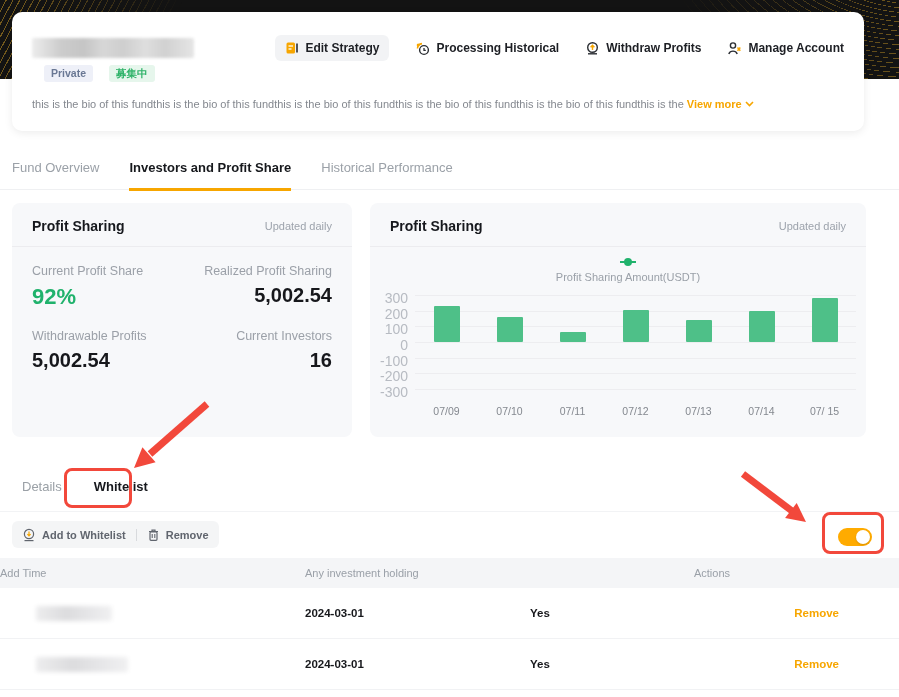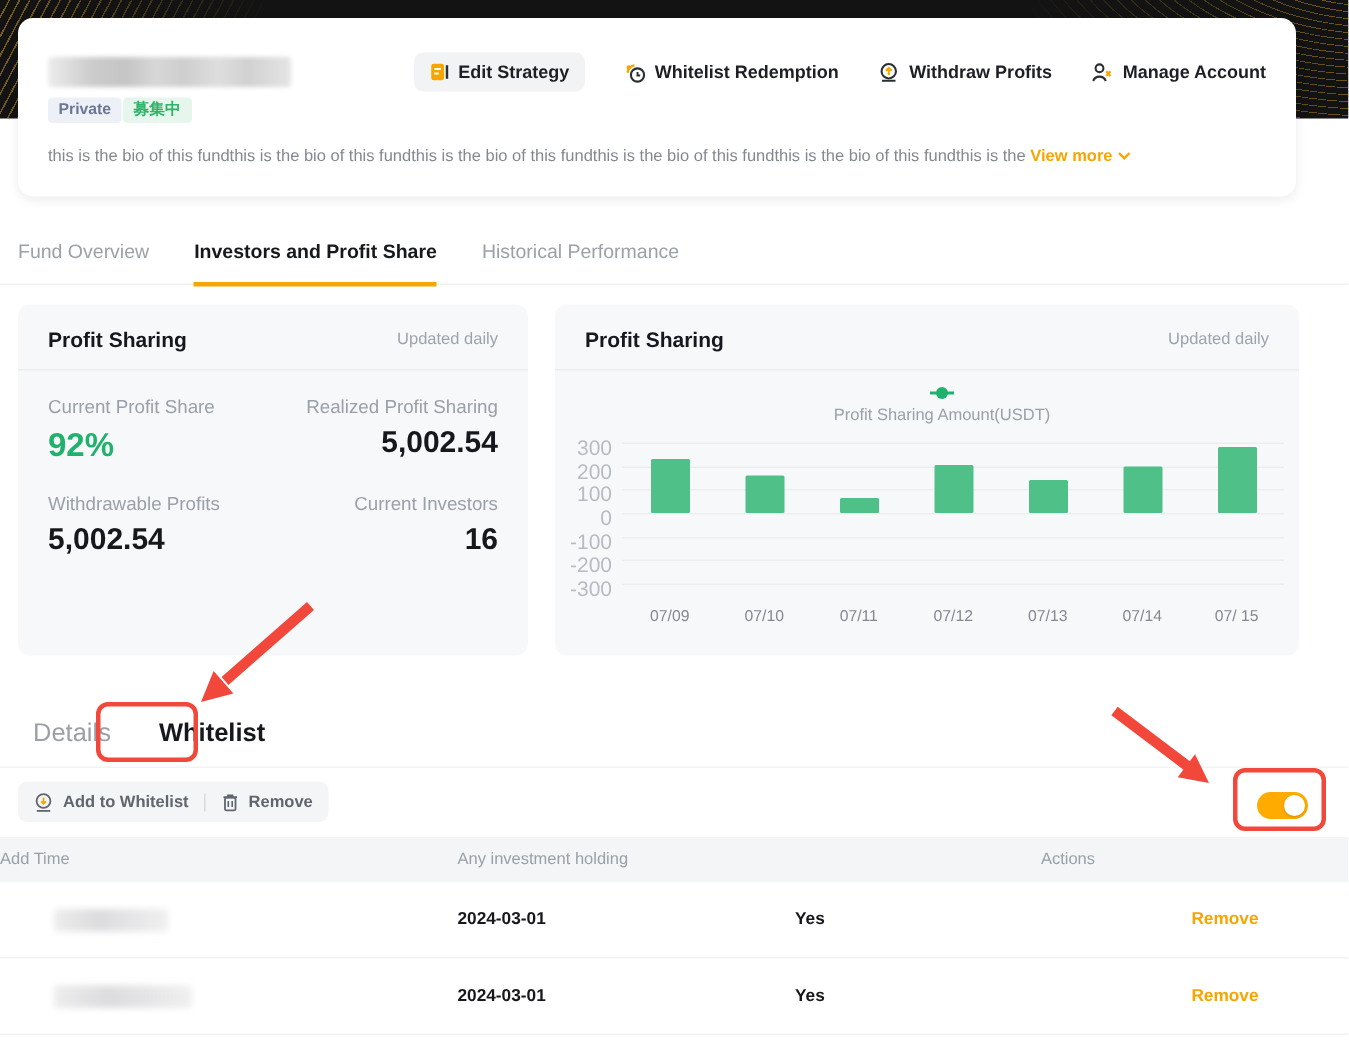--- a/index.html
+++ b/index.html
@@ -16,21 +16,21 @@
   .gold-right { position:absolute; right:0; top:0; width:270px; height:79px;
     background:repeating-radial-gradient(ellipse 420px 240px at 108% -70%, rgba(206,156,38,.5) 0 1px, transparent 1px 8px);
     -webkit-mask:linear-gradient(262deg,#000 0%,transparent 78%); mask:linear-gradient(262deg,#000 0%,transparent 78%); }
 
   
   .hero-card { position:absolute; left:12px; top:12px; width:852px; height:119px;
     background:#fff; border-radius:10px; box-shadow:0 2px 8px rgba(0,0,0,.08); }
   .fund-name-blur { position:absolute; left:20px; top:26px; width:162px; height:20px; border-radius:2px;
     background:linear-gradient(90deg,#ececec,#cccccc 18%,#c5c5c5 32%,#d7d7d7 44%,#cecece 56%,#dedede 70%,#d1d1d1 82%,#e5e5e5);
     filter:blur(1.5px); }
-  .badges { position:absolute; left:20px; top:53px; display:flex; gap:1px; }
+  .badges { position:absolute; left:32px; top:53px; display:flex; gap:16px; }
   .badge { font-size:10.5px; line-height:1; padding:3px 7px; border-radius:3px; font-weight:600; }
   .badge-private { background:#eef0f8; color:#6a7894; }
   .badge-recruiting { background:#e6f6ec; color:#2fb369; }
   .bio-row { position:absolute; left:20px; top:86px; font-size:11px; color:#84888f; white-space:nowrap; display:flex; align-items:center; }
   .view-more { color:#f7a600; font-weight:700; margin-left:3px; cursor:pointer; display:flex; align-items:center; gap:3px; }
   .hero-actions { position:absolute; right:20px; top:23px; display:flex; align-items:center; gap:26px; }
   .hero-btn { display:flex; align-items:center; gap:6px; font-size:12px; font-weight:600; color:#1d1f24; cursor:pointer; white-space:nowrap; }
   .hero-btn.pill { background:#f2f3f5; border-radius:6px; padding:6px 10px; }
 
   
@@ -56,21 +56,21 @@
   .legend { display:flex; align-items:center; gap:8px; margin:14px 0 0 20px; font-size:11px; color:#9aa0a8;flex-direction:column; }
   .legend-marker { width:16px; height:2px; background:#20b26c; position:relative; }
   .legend-marker::after { content:''; position:absolute; left:4px; top:-3px; width:8px; height:8px; border-radius:50%; background:#20b26c; }
   .chart { position:absolute; left:0; top:82px; width:496px; height:152px; }
   .ytick { position:absolute; width:38px; text-align:right; font-size:14px; color:#b7bbc2; }
   .gridline { position:absolute; height:1px; background:#ededf0; }
   .bar { position:absolute; border-radius:1px; }
   .xlabel { position:absolute; width:64px; text-align:center; font-size:10.5px; color:#84888f; }
 
   
-  .section-tabs { position:absolute; left:22px; top:479px; display:flex; gap:32px; font-size:17px; color:#9aa0a6; }
+  .section-tabs { position:absolute; left:22px; top:479px; display:flex; gap:32px; font-size:13px; color:#9aa0a6; }
   .section-tab { cursor:pointer; }
   .section-tab.active { color:#16181d; font-weight:700; }
   .section-divider { position:absolute; left:0; top:511px; width:899px; height:1px; background:#f2f3f5; }
 
   .toolbar { position:absolute; left:12px; top:521px; height:27px; display:inline-flex; align-items:center;
     background:#f4f5f6; border-radius:6px; padding:0 10px; font-size:11px; color:#60656e; font-weight:600; }
   .tool-btn { display:flex; align-items:center; gap:6px; cursor:pointer; }
   .tool-sep { width:1px; height:12px; background:#d8dadd; margin:0 10px; }
 
   .toggle { position:absolute; left:838px; top:528px; width:34px; height:18px; border-radius:9px; background:#ffab00; cursor:pointer; }
@@ -130,21 +130,21 @@
         </svg>
       <span>Edit Strategy</span>
     </div>
     <div class="hero-btn">
       <svg class="ic" width="15" height="15" viewBox="0 0 15 15">
           <circle cx="9" cy="9" r="4.4" fill="none" stroke="#2b2e33" stroke-width="1.4"></circle>
           <path d="M2.5 7.5 A5 5 0 0 1 7 2.6" fill="none" stroke="#f7a600" stroke-width="1.6"></path>
           <circle cx="3.2" cy="4" r="1.5" fill="#f7a600"></circle>
           <path d="M9 7 v2.3 h1.8" fill="none" stroke="#2b2e33" stroke-width="1.3"></path>
         </svg>
-      <span>Whitelist Redemption</span>
+      <span>Processing Historical</span>
     </div>
     <div class="hero-btn">
       <svg class="ic" width="15" height="15" viewBox="0 0 15 15">
           <circle cx="7.5" cy="6.5" r="4.8" fill="none" stroke="#2b2e33" stroke-width="1.4"></circle>
           <path d="M7.5 9 V4.6 M5.6 6.2 L7.5 4.3 L9.4 6.2" fill="none" stroke="#f7a600" stroke-width="1.4"></path>
           <path d="M3 12.8 h9" stroke="#2b2e33" stroke-width="1.4"></path>
         </svg>
       <span>Withdraw Profits</span>
     </div>
     <div class="hero-btn">

